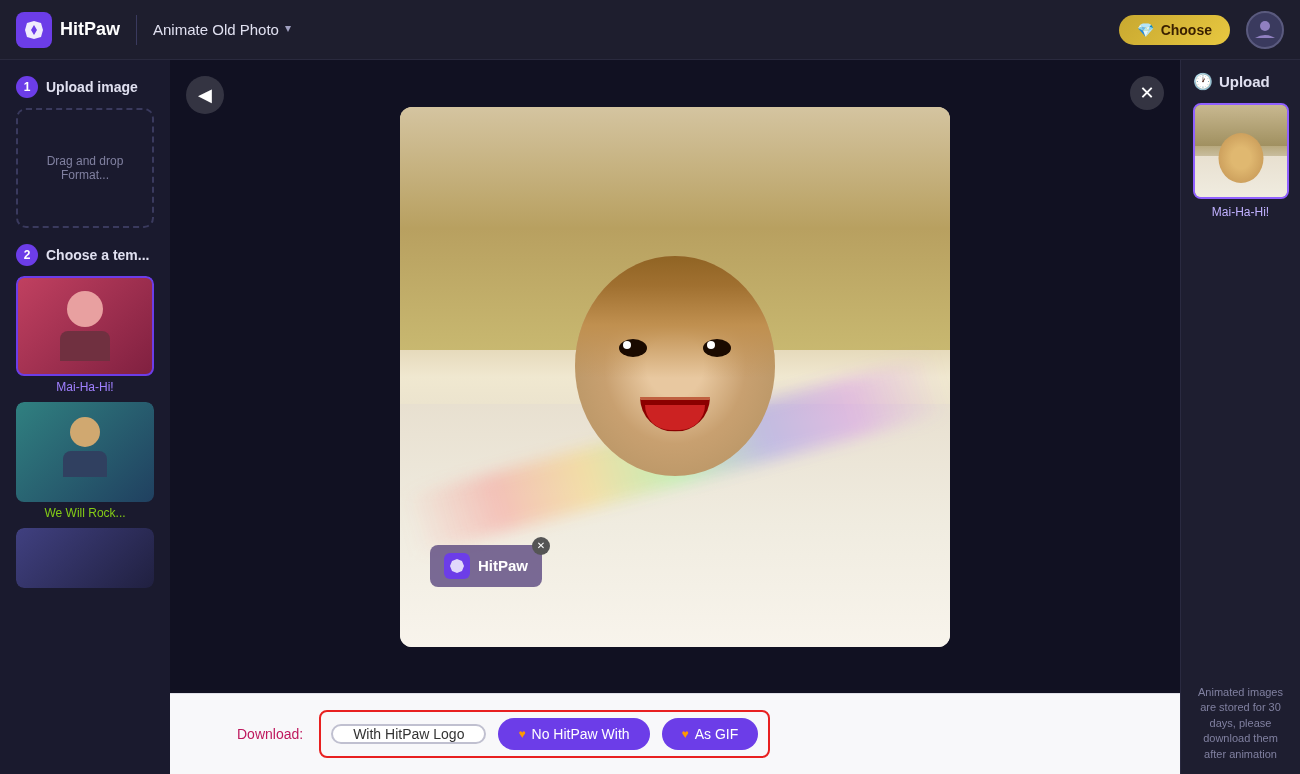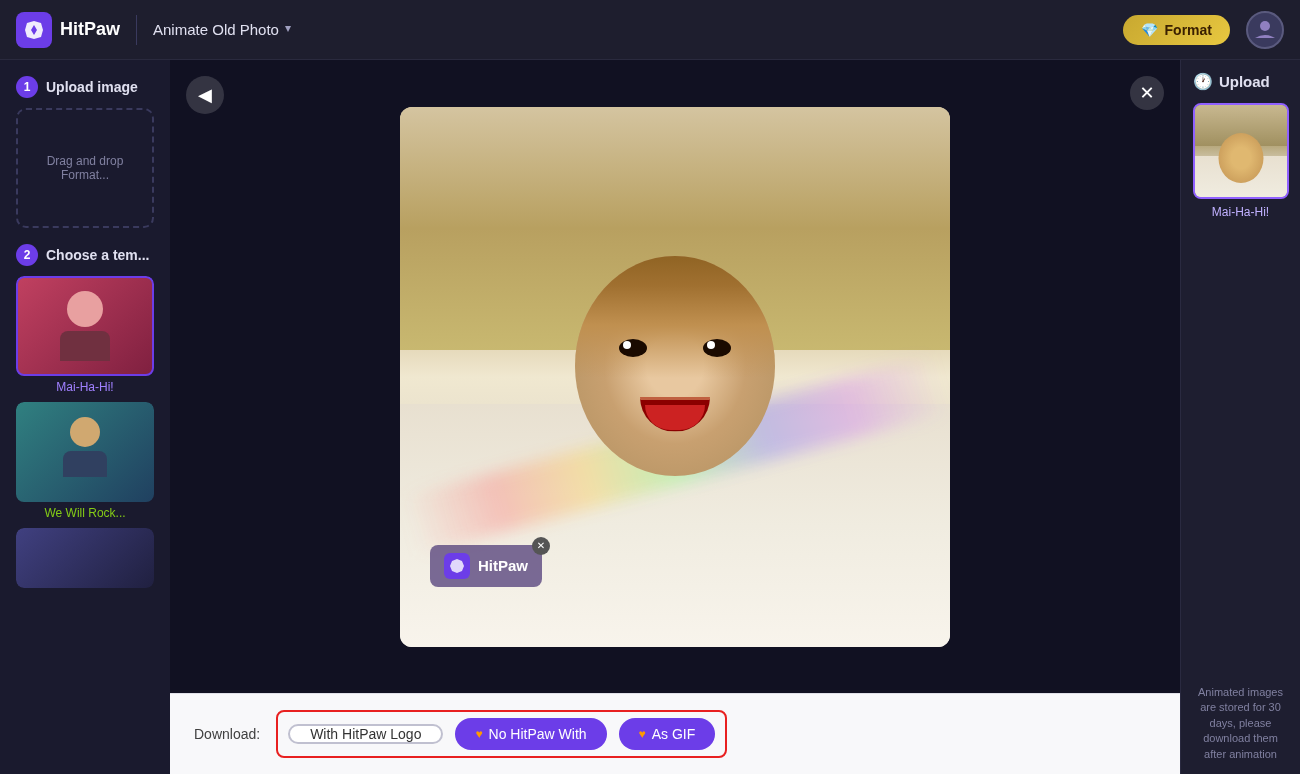--- a/index.html
+++ b/index.html
@@ -419,23 +419,24 @@
     
     .download-bar {
       background: #f8f8fa;
       padding: 16px 24px;
       display: flex;
       align-items: center;
       gap: 16px;
       border-top: 1px solid #e0e0e8;
     }
     .download-label {
-      color: #404040;
+      color: #be185d;
       font-size: 14px;
       font-weight: 500;
+      margin-left: 43px;
     }
     .download-actions {
       display: flex;
       gap: 12px;
       align-items: center;
       border: 2px solid #e82020;
       border-radius: 8px;
       padding: 6px 10px;
     }
     .dl-btn-outline {
@@ -580,21 +581,21 @@
     </div>
     <span class="logo-text">HitPaw</span>
   </div>
   <div class="nav-divider"></div>
   <div class="feature-dropdown">
     <span>Animate Old Photo</span>
     <span class="chevron">▾</span>
   </div>
   <button class="upgrade-btn">
     <span class="gem-icon">💎</span>
-    <span>Format</span>
+    <span>Choose</span>
   </button>
   <div class="avatar-btn">
     <svg width="24" height="24" viewBox="0 0 24 24" fill="none">
       <circle cx="12" cy="8" r="5" fill="#9080c0"></circle>
       <path d="M2 20 Q12 14 22 20" fill="#9080c0"></path>
     </svg>
   </div>
 </div>
 
 <div class="main-layout">

